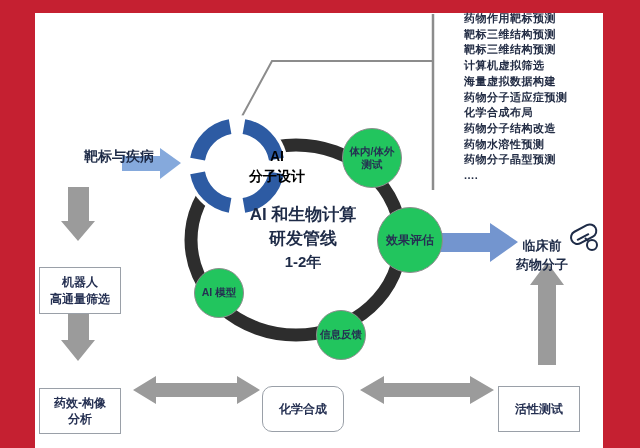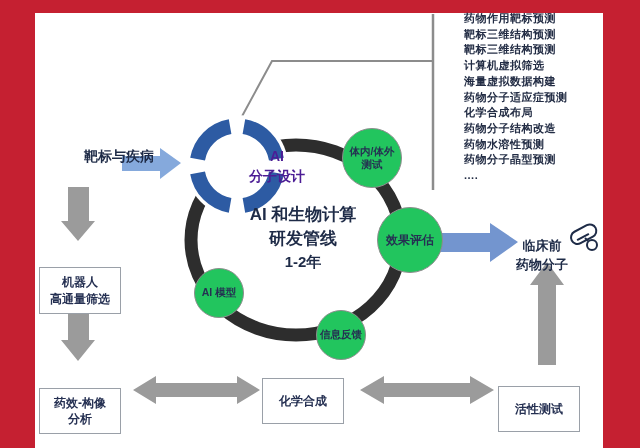--- a/index.html
+++ b/index.html
@@ -21,35 +21,35 @@
   .fbox{position:absolute;background:#fff;border:1px solid #9aa0a8;display:flex;align-items:center;justify-content:center;
         font-size:12px;font-weight:bold;color:#253052;text-align:center;line-height:1.35;margin-top:16px;}
   
   .node{position:absolute;background:#22c55e;border:1.5px solid #8d8d8d;border-radius:50%;
         display:flex;align-items:center;justify-content:center;font-weight:bold;color:#253052;text-align:center;line-height:1.25;}
   #node-invivo{left:342px;top:128px;width:58px;height:58px;font-size:10.5px;}
   #node-effect{left:377px;top:207px;width:64px;height:64px;font-size:12px;}
   #node-aimodel{left:194px;top:268px;width:48px;height:48px;font-size:10.5px;}
   #node-feedback{left:316px;top:310px;width:48px;height:48px;font-size:10.5px;}
   
-  #hub-label{left:192px;top:146px;width:90px;font-size:14px;line-height:1.45;color:#4c1d95;}
+  #hub-label{left:192px;top:146px;width:90px;font-size:14px;line-height:1.45;color:#000000;}
   
   #ring-title{left:228px;top:203px;width:150px;}
   #ring-title .l1{font-size:17px;font-weight:bold;line-height:24px;}
   #ring-title .l2{font-size:17px;font-weight:bold;line-height:24px;}
   #ring-title .l3{font-size:15px;font-weight:bold;line-height:22px;}
   
   #source-label{left:44px;top:148px;width:80px;font-size:14px;font-weight:bold;}
   #output-label{left:512px;top:236px;width:60px;font-size:13px;font-weight:bold;line-height:19px;}
   #trad-caption{left:218px;top:415px;width:165px;}
   #trad-caption .c1{font-size:17px;font-weight:bold;line-height:23px;color:#1e2b47;margin-top:32px;}
   #trad-caption .c2{font-size:17px;font-weight:bold;line-height:23px;color:#1e2b47;}
   #box-robot{left:39px;top:251px;width:80px;height:45px;}
   #box-pharma{left:39px;top:372px;width:80px;height:44px;}
-  #box-synthesis{left:262px;top:362px;width:80px;height:44px;}
+  #box-synthesis{left:262px;top:370px;width:80px;height:44px;border-radius:10px;}
   #box-activity{left:498px;top:370px;width:80px;height:44px;}
 </style>
 </head>
 <body>
 
 <div id="stage">
 
   <svg class="layer" viewBox="0 0 640 448">
 
     <ellipse cx="296" cy="240" rx="105" ry="95" fill="none" stroke="#2d2d2d" stroke-width="13"></ellipse>

